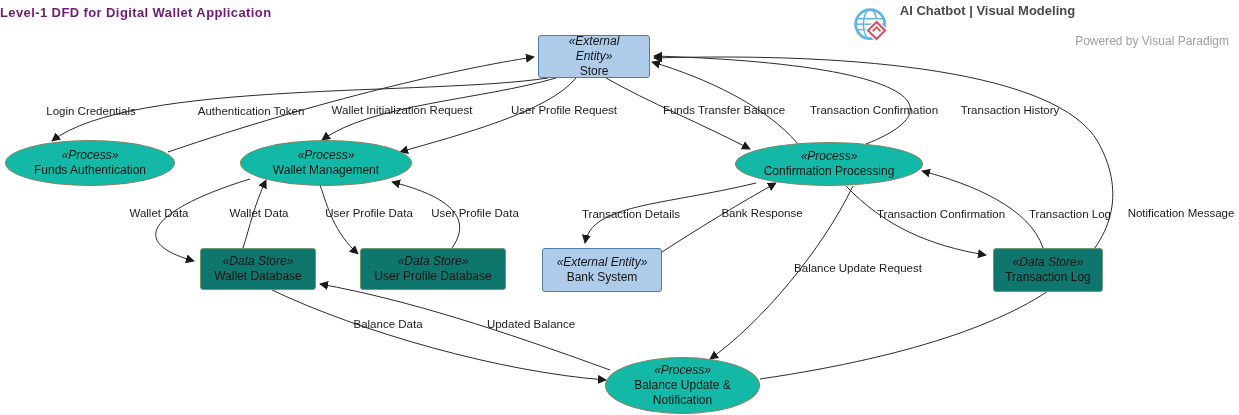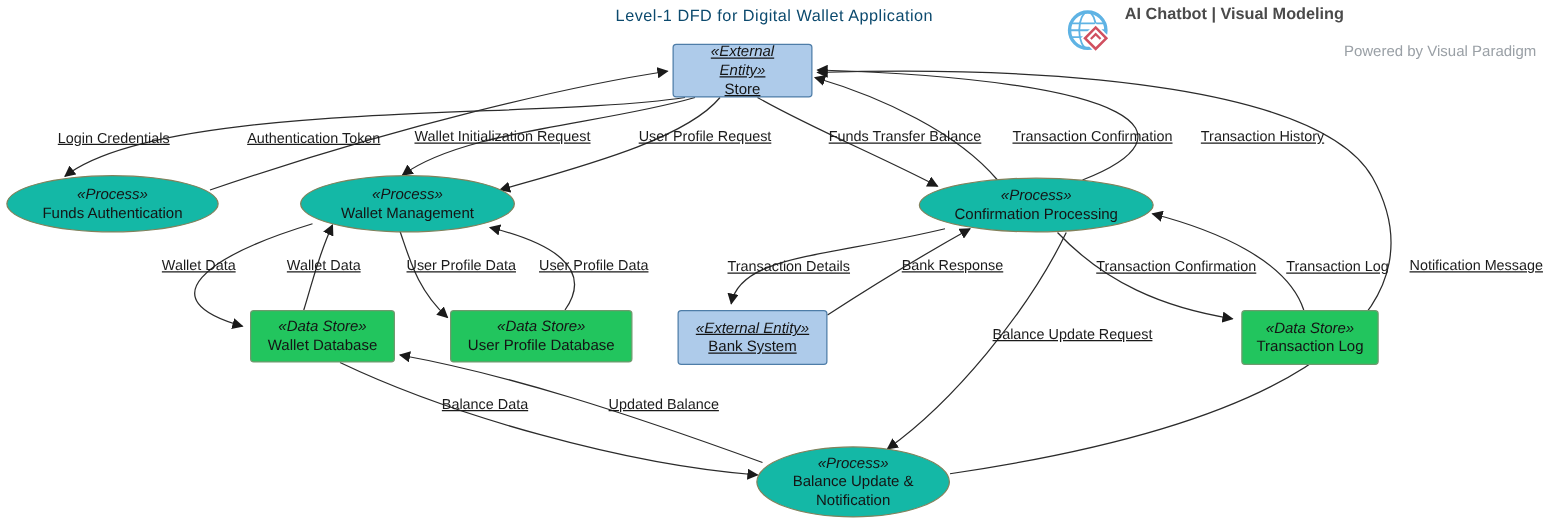--- a/index.html
+++ b/index.html
@@ -1,40 +1,40 @@
 <!DOCTYPE html>
 <html><head>
 <meta charset="utf-8">
 <style>
   html,body{margin:0;padding:0;}
   body{
     width:1239px;height:415px;position:relative;background:#ffffff;
     font-family:"Liberation Sans", sans-serif;overflow:hidden;
   }
   .title{
-    position:absolute;top:5px;left:0;right:0;text-align:center;
-    font-size:13px;font-weight:normal;letter-spacing:.4px;color:#0c4a6e;
+    position:absolute;top:5px;left:0;right:0;
+    font-size:13px;font-weight:bold;letter-spacing:.4px;color:#701a75;
   }
   .brand{position:absolute;top:3px;right:10px;display:flex;align-items:center;gap:8px;}
   .brand .txt{display:flex;flex-direction:row;line-height:1.3;}
   .brand .name{font-size:13px;font-weight:bold;color:#4a4a4a;}
   .brand .tagline{font-size:12px;color:#9aa0a6;margin-top:31px;}
   svg.wires{position:absolute;left:0;top:0;pointer-events:none;}
   svg.wires path{pointer-events:stroke;}
   .node{
     position:absolute;display:flex;flex-direction:column;align-items:center;justify-content:center;
     font-size:12px;color:#141414;text-align:center;line-height:1.25;box-sizing:border-box;padding:2px 10px;
   }
   .node .stereo{font-style:italic;}
-  .entity{background:#aecbea;border:1.3px solid #4e7da8;border-radius:3px;text-decoration:underline;}
-  .store{background:#22c55e;border:1.3px solid #6f9a6e;border-radius:3px;align-items:center;}
+  .entity{background:#aecbea;border:1.3px solid #4e7da8;border-radius:3px;}
+  .store{background:#0f766e;border:1.3px solid #6f9a6e;border-radius:3px;align-items:center;}
   .process{background:#14b8a6;border:1.3px solid #82825c;border-radius:50%;}
   .flow-label{
     position:absolute;transform:translate(-50%,-50%);white-space:nowrap;
-    font-size:11.5px;color:#1b1b1b;text-decoration:underline;
+    font-size:11.5px;color:#1b1b1b;
   }
 </style>
 </head>
 <body>
 
 <div class="title">Level-1 DFD for Digital Wallet Application</div>
 
 <div class="brand">
   <svg width="40" height="40" viewBox="0 0 44 44">
     <g>

